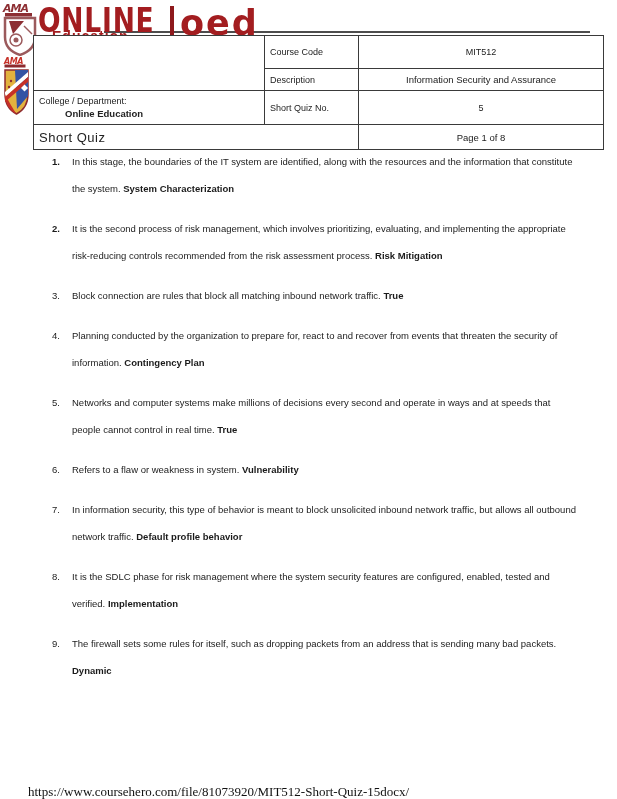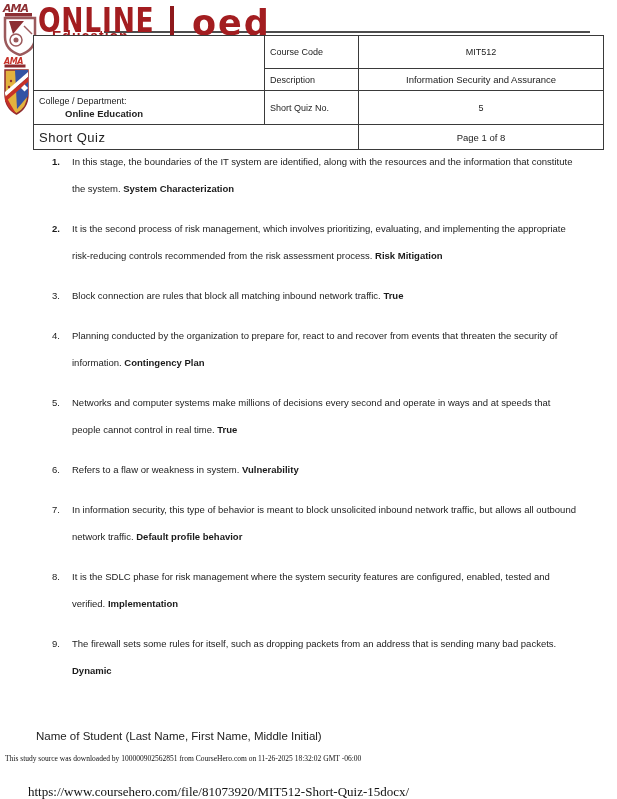--- a/index.html
+++ b/index.html
@@ -15,21 +15,21 @@
     font-family:"DejaVu Sans", sans-serif; font-weight:bold; font-size:34px;
     color:#a31d20; letter-spacing:1px; transform:scaleX(0.78); transform-origin:left top;
     white-space:nowrap;
   }
   .logo-fragment {
     position:absolute; left:52px; top:28px; z-index:1;
     font-size:14px; font-weight:bold; color:#a31d20; letter-spacing:1px;
   }
   .logo-bar { position:absolute; left:170px; top:6px; width:4px; height:42px; background:#8e191c; z-index:1; }
   .logo-oed {
-    position:absolute; left:192px; top:3px; z-index:1;
+    position:absolute; left:180px; top:3px; z-index:1;
     font-family:"DejaVu Sans", sans-serif; font-weight:bold; font-size:35px;
     color:#a31d20; letter-spacing:2px; white-space:nowrap;
   }
   .crest-top { position:absolute; left:2px; top:2px; z-index:1; }
   .crest-bottom { position:absolute; left:3px; top:56px; z-index:1; }
 
   
   .header-table {
     position:absolute; left:33px; top:35px; z-index:2;
     border-collapse:collapse; table-layout:fixed; background:#fff;
@@ -167,17 +167,15 @@
       <span>It is the SDLC phase for risk management where the system security features are configured, enabled, tested and verified.</span>
       <span class="q-answer">Implementation</span>
     </div>
     <div class="q-item">
       <span class="q-num">9.</span>
       <span>The firewall sets some rules for itself, such as dropping packets from an address that is sending many bad packets.</span>
       <span class="q-answer">Dynamic</span>
     </div>
   </div>
 
-  <div class="footer-name">Name of Student (Last Name, First Name, Middle Initial)</div>
-  <div class="footer-note">This study source was downloaded by 100000902562851 from CourseHero.com on 11-26-2025 18:32:02 GMT -06:00</div>
   <div class="footer-url">https://www.coursehero.com/file/81073920/MIT512-Short-Quiz-15docx/</div>
 
 </div>
 
 </body></html>

